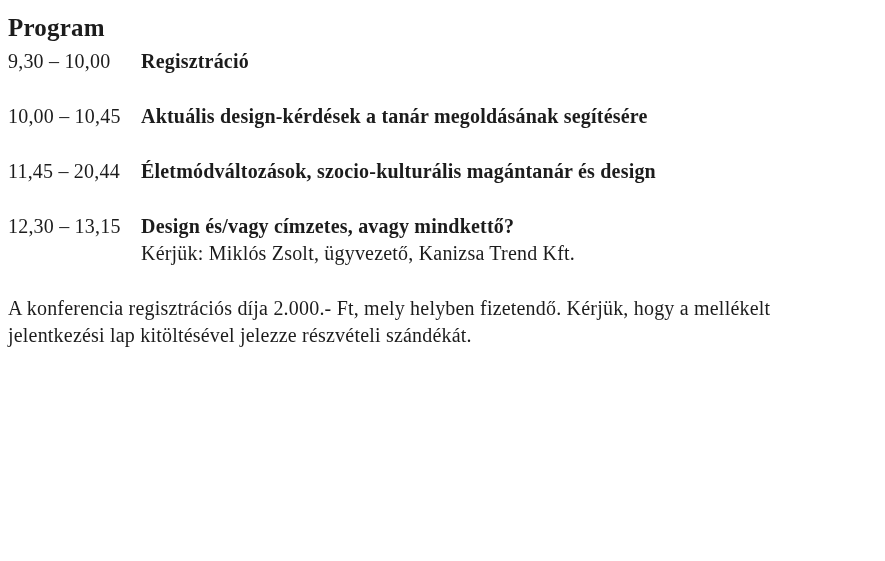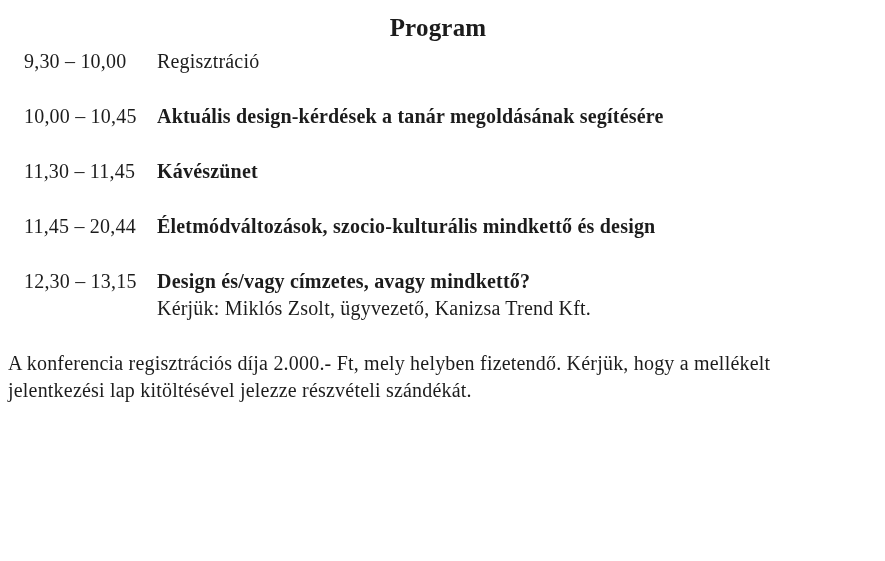--- a/index.html
+++ b/index.html
@@ -18,42 +18,40 @@
     height: 561px;
     padding: 12px 17px 0 8px;
     font-family: "Liberation Serif", "DejaVu Serif", serif;
     font-size: 20px;
     line-height: 27px;
     color: #1c1c1c;
     letter-spacing: 0.2px;
   }
   .doc-title {
     margin: 0 0 5px 0;
-    text-align: center;
     font-size: 25px;
     line-height: 31px;
     font-weight: bold;
   }
   .entry {
     display: flex;
     margin-bottom: 28px;
-    margin-left: 16px;
   }
   .entry-time {
     flex: 0 0 133px;
     width: 133px;
   }
   .entry-content {
     flex: 1;
   }
   .session-title-bold {
     font-weight: bold;
   }
   .session-title-regular {
-    font-weight: normal;
+    font-weight: bold;
   }
   .speaker-line {
     font-weight: normal;
   }
   .footer-note {
     margin-top: 24px;
   }
 </style>
 </head>
 <body>
@@ -70,31 +68,25 @@
   </div>
 
   <div class="entry">
     <span class="entry-time">10,00 – 10,45</span>
     <span class="entry-content">
       <div class="session-title-bold">Aktuális design-kérdések a tanár megoldásának segítésére</div>
     </span>
   </div>
 
 
-  <div class="entry">
-    <span class="entry-time">11,30 – 11,45</span>
-    <span class="entry-content">
-      <span class="session-title-bold">Kávészünet</span>
-    </span>
-  </div>
 
   <div class="entry">
     <span class="entry-time">11,45 – 20,44</span>
     <span class="entry-content">
-      <div class="session-title-bold">Életmódváltozások, szocio-kulturális mindkettő és design</div>
+      <div class="session-title-bold">Életmódváltozások, szocio-kulturális magántanár és design</div>
     </span>
   </div>
 
   <div class="entry">
     <span class="entry-time">12,30 – 13,15</span>
     <span class="entry-content">
       <div class="session-title-bold">Design és/vagy címzetes, avagy mindkettő?</div>
       <div class="speaker-line">Kérjük: Miklós Zsolt, ügyvezető, Kanizsa Trend Kft.</div>
     </span>
   </div>

